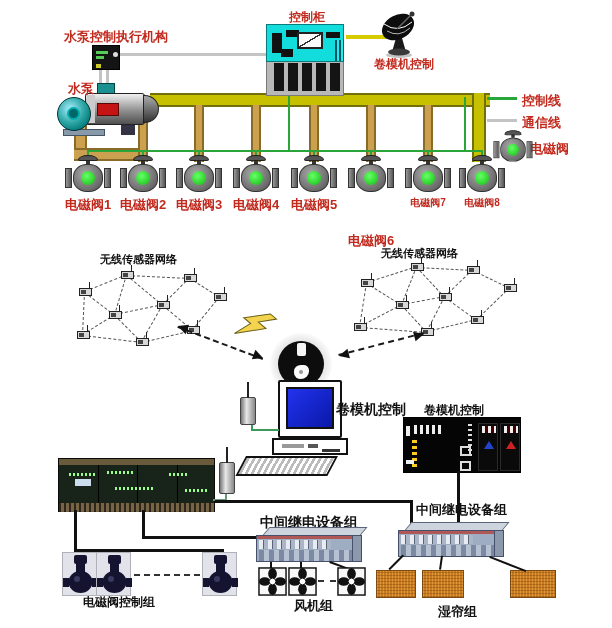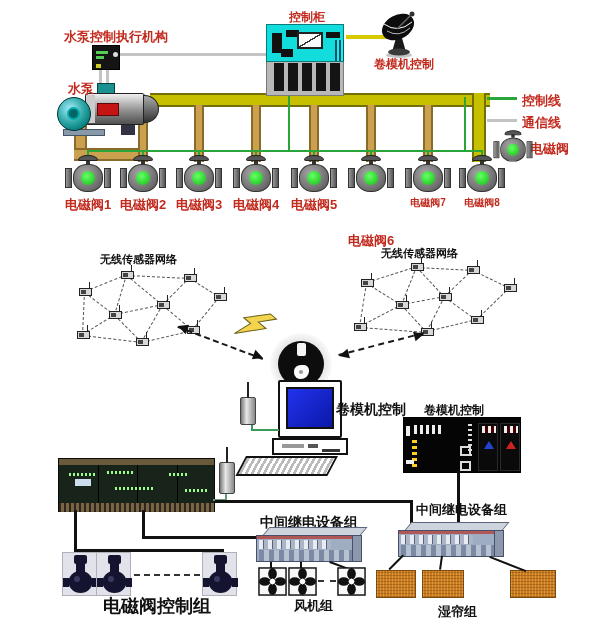--- a/index.html
+++ b/index.html
@@ -350,21 +350,21 @@
 
   <div class="dash-line" style="left:318px;top:580px;width:18px;"></div>
   <div class="blabel" style="left:294px;top:597px;font-size:13px;">风机组</div>
 
   <div class="curtain" style="left:376px;width:40px;"></div>
   <div class="curtain" style="left:422px;width:42px;"></div>
   <div class="curtain" style="left:510px;width:46px;"></div>
   <div class="blabel" style="left:438px;top:603px;font-size:13px;">湿帘组</div>
 
   <div class="dash-line" style="left:134px;top:574px;width:66px;"></div>
-  <div class="blabel" style="left:103px;top:594px;font-size:18px;text-align:center;">电磁阀控制组</div>
+  <div class="blabel" style="left:83px;top:594px;font-size:12px;text-align:center;">电磁阀控制组</div>
 
 <div class="net-edge" style="left: 127px; top: 275px; width: 63.0714px; transform: rotate(0.0475831rad);"></div>
     <div class="net-edge" style="left: 127px; top: 275px; width: 45.31px; transform: rotate(2.75699rad);"></div>
     <div class="net-edge" style="left: 127px; top: 275px; width: 46.8615px; transform: rotate(0.694738rad);"></div>
     <div class="net-edge" style="left: 127px; top: 275px; width: 41.7612px; transform: rotate(1.86225rad);"></div>
     <div class="net-edge" style="left: 190px; top: 278px; width: 35.5106px; transform: rotate(0.564569rad);"></div>
     <div class="net-edge" style="left: 190px; top: 278px; width: 38.1838px; transform: rotate(2.35619rad);"></div>
     <div class="net-edge" style="left: 85px; top: 292px; width: 37.8021px; transform: rotate(0.654083rad);"></div>
     <div class="net-edge" style="left: 85px; top: 292px; width: 43.0465px; transform: rotate(1.61727rad);"></div>
     <div class="net-edge" style="left: 163px; top: 305px; width: 49.0306px; transform: rotate(2.9362rad);"></div>

